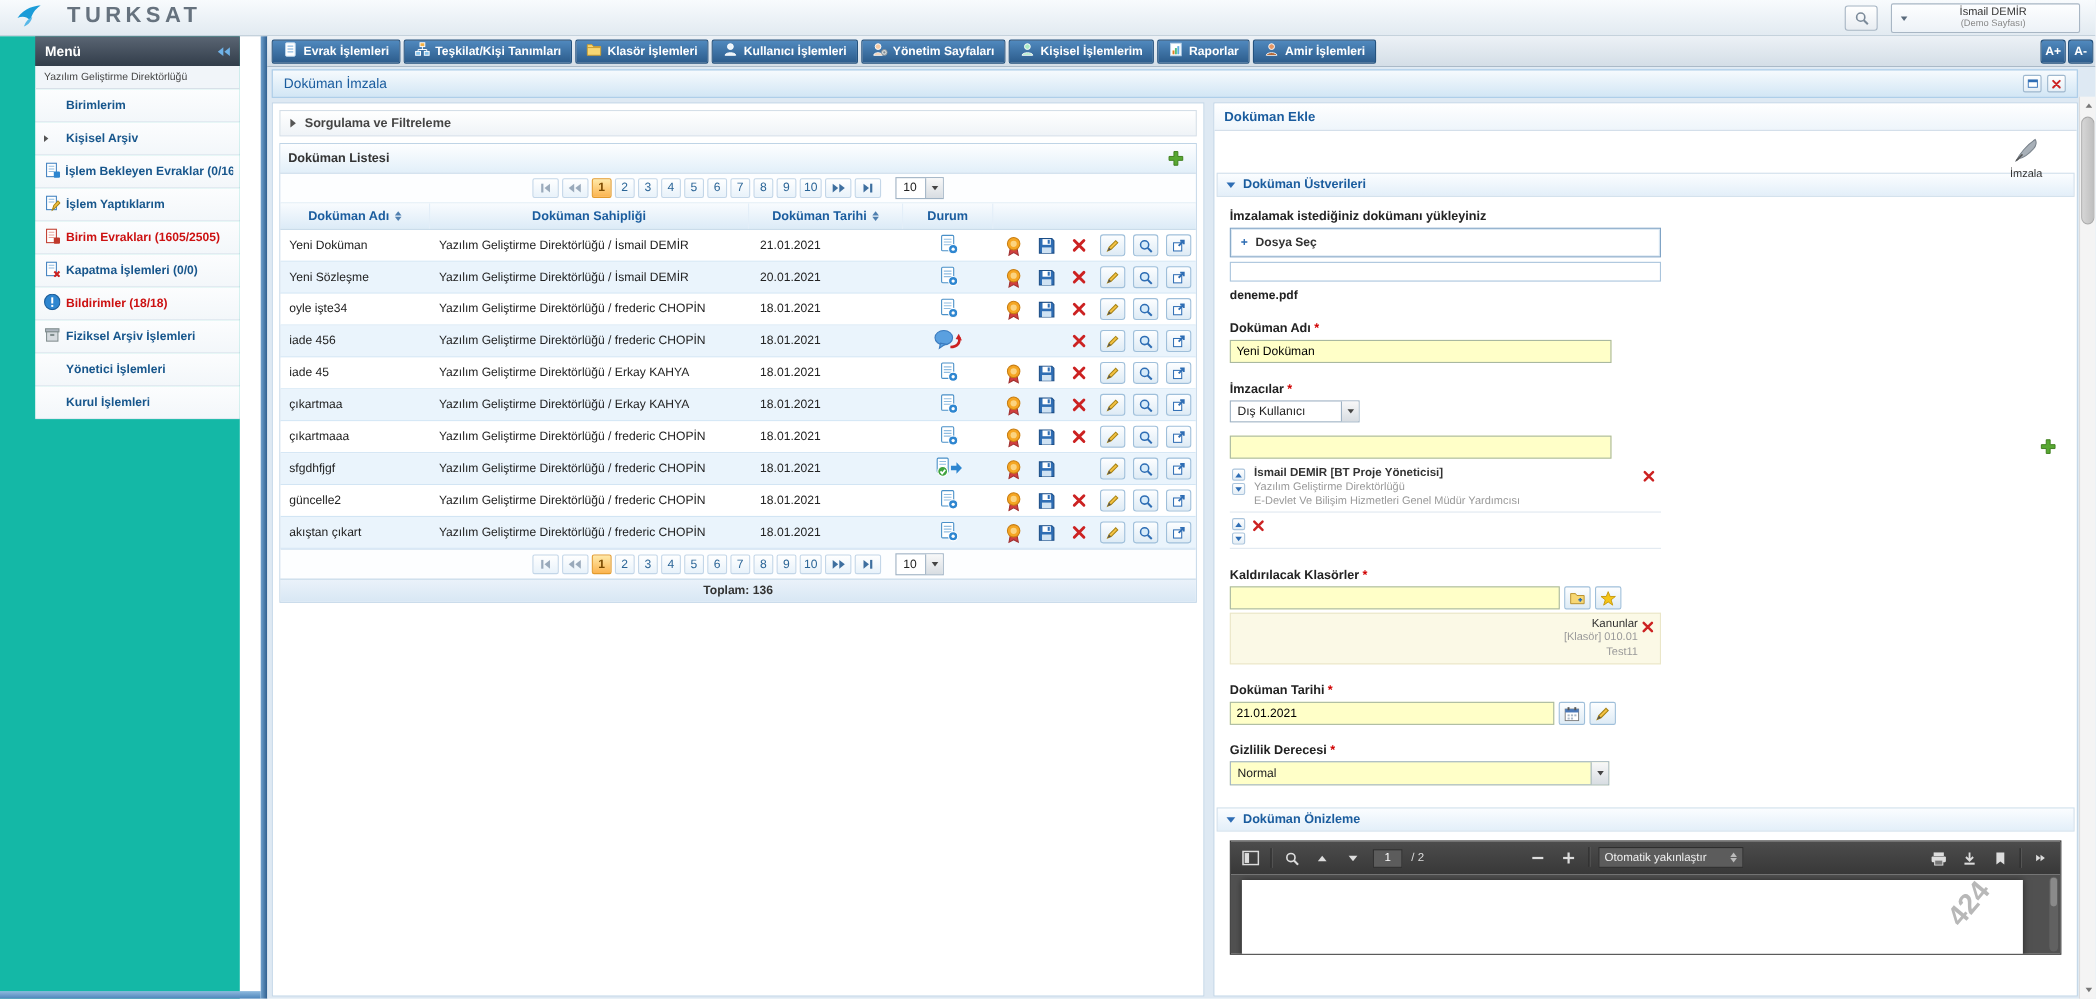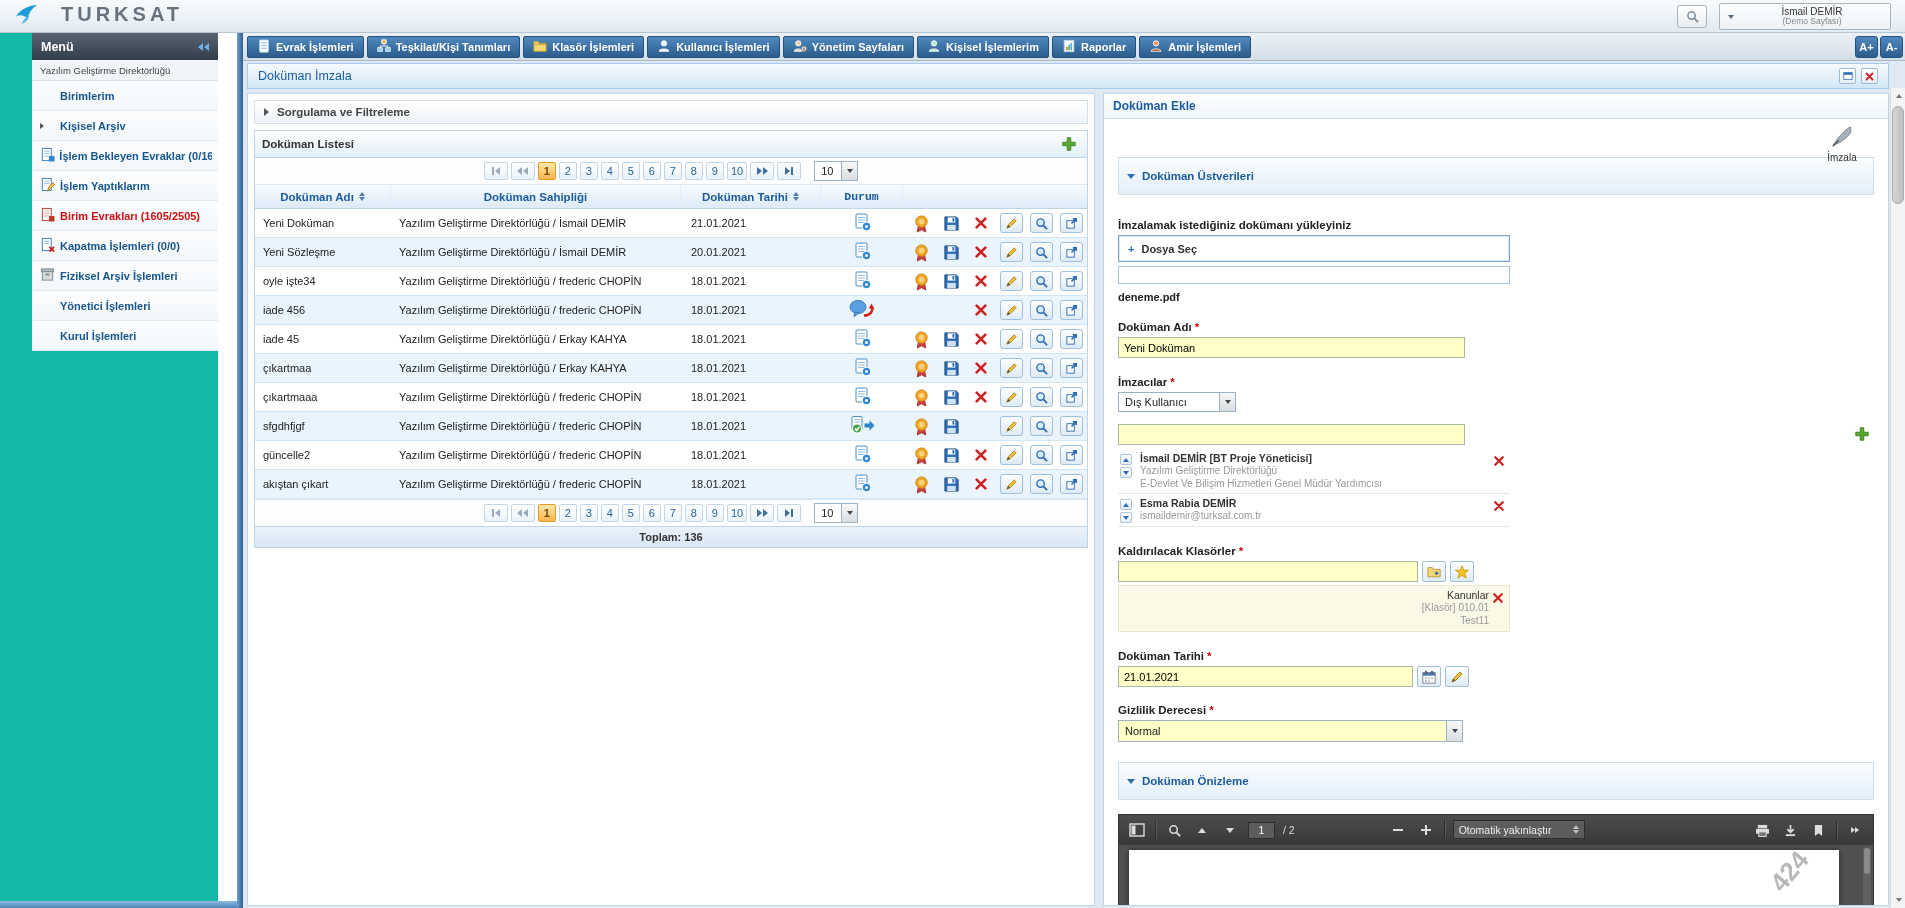--- a/index.html
+++ b/index.html
@@ -95,21 +95,21 @@
     display:flex; align-items:center; justify-content:center; color:#444; }
   .fselect.yellow { background:#FFFFC8; }
   .fselect.w-pgsize { width:44px; }
   .fselect.w-signertype { width:118px; }
   .fselect.w-privacy { width:345px; height:22px; }
 
   .thead { display:flex; height:24px; background:linear-gradient(#F8FBFE,#DCEBF7); border-bottom:1px solid #BFD4E6;
     color:#1A5C9E; font-weight:bold; font-size:11.5px; }
   .th { display:flex; align-items:center; justify-content:center; gap:5px; border-right:1px solid #E3EEF8; cursor:pointer; }
   .sort { display:inline-flex; flex-direction:column; gap:1px; color:#4F7FAF; }
-  .c-name { width:136px; } .c-owner { width:290px; } .c-date { width:140px; } .c-status { width:82px;font-family:Liberation Mono, monospace; } .c-actions { flex:1; }
+  .c-name { width:136px; } .c-owner { width:290px; } .c-date { width:140px; } .c-status { width:82px; } .c-actions { flex:1; }
   .trow { display:flex; height:29px; border-bottom:1px solid #D2E5F4; align-items:stretch; background:#fff; cursor:pointer; }
   .trow:nth-of-type(even) { background:#EAF4FC; }
   .td { display:flex; align-items:center; white-space:nowrap; overflow:hidden; font-size:11px; color:#222; }
   .td.c-name { padding-left:8px; } .td.c-owner { padding-left:8px; } .td.c-date { padding-left:10px; }
   .td.c-status { justify-content:center; }
   .td.c-actions { justify-content:flex-start; padding-left:3px; }
   .aslot { width:30px; height:24px; display:inline-flex; align-items:center; justify-content:center; }
   .btn-ico { width:23px; height:20px; border:1px solid #9FBFDA; border-radius:3px; background:linear-gradient(#FDFEFF,#DEEBF5);
     display:inline-flex; align-items:center; justify-content:center; }
   .btn-ico svg { width:13px; height:13px; }
@@ -117,21 +117,21 @@
   .total-bar { height:21px; background:linear-gradient(#EAF2FA,#D8E7F4); border-top:1px solid #BFD4E6;
     display:flex; align-items:center; justify-content:center; font-weight:bold; font-size:11px; color:#333; }
 
   
   .right-col { position:absolute; left:860px; top:32px; right:16px; bottom:2px; background:#fff; border:1px solid #BFD4E6; overflow:hidden; }
   .panel-header { height:25px; background:linear-gradient(#FFFFFF,#EEF5FB); border-bottom:1px solid #D0DCE8;
     display:flex; align-items:center; padding:0 9px; color:#1A5C9E; font-weight:bold; font-size:12px; }
   .imzala-box { position:absolute; top:30px; right:18px; width:56px; text-align:center; cursor:pointer; }
   .imzala-box svg { width:25px; height:25px; }
   .imzala-label { font-size:10px; color:#333; margin-top:1px; }
-  .section-bar { margin:14px; height:38px; background:linear-gradient(#FBFDFF,#E3EFF9); border:1px solid #D0DFEC;
+  .section-bar { margin:2px; height:22px; background:linear-gradient(#FBFDFF,#E3EFF9); border:1px solid #D0DFEC;
     display:flex; align-items:center; gap:7px; padding:0 8px; color:#1A5C9E; font-weight:bold; font-size:11.5px; cursor:pointer; }
   .section-bar.first { margin-top:38px; }
   .section-bar .tri-down { color:#2E6DB4; }
   .r-form { padding:4px 14px 0 14px; }
   .lbl { font-weight:bold; font-size:11.5px; color:#222; margin-top:18px; margin-bottom:4px; }
   .lbl.first { margin-top:6px; }
   .req { color:#D00000; font-weight:bold; margin-left:3px; }
   .file-picker { width:392px; height:27px; border:1px solid #7FA3C5; box-shadow:0 0 0 1px #DDE9F3 inset;
     display:flex; align-items:center; gap:7px; padding:0 9px; background:#fff; cursor:pointer; }
   .file-picker .plus { color:#2E6DB4; font-weight:bold; }
@@ -302,20 +302,33 @@
                 <rect x="2.5" y="1.5" width="9.5" height="13" fill="#fff" stroke="#3E7FBF"></rect>
                 <line x1="4.5" y1="4.5" x2="10" y2="4.5" stroke="#8FBCE0"></line>
                 <line x1="4.5" y1="7" x2="10" y2="7" stroke="#8FBCE0"></line>
                 <path d="M10 10.5 L15 15.5 M15 10.5 L10 15.5" stroke="#CC2222" stroke-width="2"></path>
               </svg>
             </span></span>
         </span>
         <span class="mi-label">Kapatma İşlemleri (0/0)</span>
       </li>
 
+      <li class="menu-item">
+        <span class="mi-slot">
+
+          <span><span class="ico">
+              <svg viewBox="0 0 15 15" width="15" height="15">
+                <circle cx="7.5" cy="7.5" r="7" fill="#2E86D0" stroke="#1D5E9A"></circle>
+                <rect x="6.6" y="3.3" width="1.8" height="5.6" fill="#fff"></rect>
+                <rect x="6.6" y="10.2" width="1.8" height="1.8" fill="#fff"></rect>
+              </svg>
+            </span></span>
+        </span>
+        <span class="mi-label red">Bildirimler (18/18)</span>
+      </li>
 
       <li class="menu-item">
         <span class="mi-slot">
 
           <span><span class="ico">
               <svg viewBox="0 0 16 16" width="15" height="15">
                 <rect x="1.5" y="2" width="13" height="3" fill="#AEB6BF" stroke="#7F8C8D"></rect>
                 <rect x="2.5" y="5" width="11" height="9" fill="#D6DBDF" stroke="#7F8C8D"></rect>
                 <rect x="6" y="7" width="4" height="2" fill="#7F8C8D"></rect>
               </svg>
@@ -1362,25 +1375,20 @@
           </div>
 
           <div class="signer">
             <span class="s-arrows">
               <span class="s-arr">
                 <i class="tri-up t3"></i>
               </span>
               <span class="s-arr">
                 <i class="tri-down t3"></i>
               </span>
-            </span>
-            <span class="s-text">
-              <span class="s-l1">Esma Rabia DEMİR</span>
-              <span class="s-l2">ismaildemir@turksat.com.tr</span>
-
             </span>
             <span class="s-remove">
               <span class="ico">
                 <svg viewBox="0 0 16 16" width="14" height="14">
                   <path d="M3 3 L13 13 M13 3 L3 13" stroke="#CC2222" stroke-width="3" stroke-linecap="round"></path>
                 </svg>
               </span>
             </span>
           </div>
 

